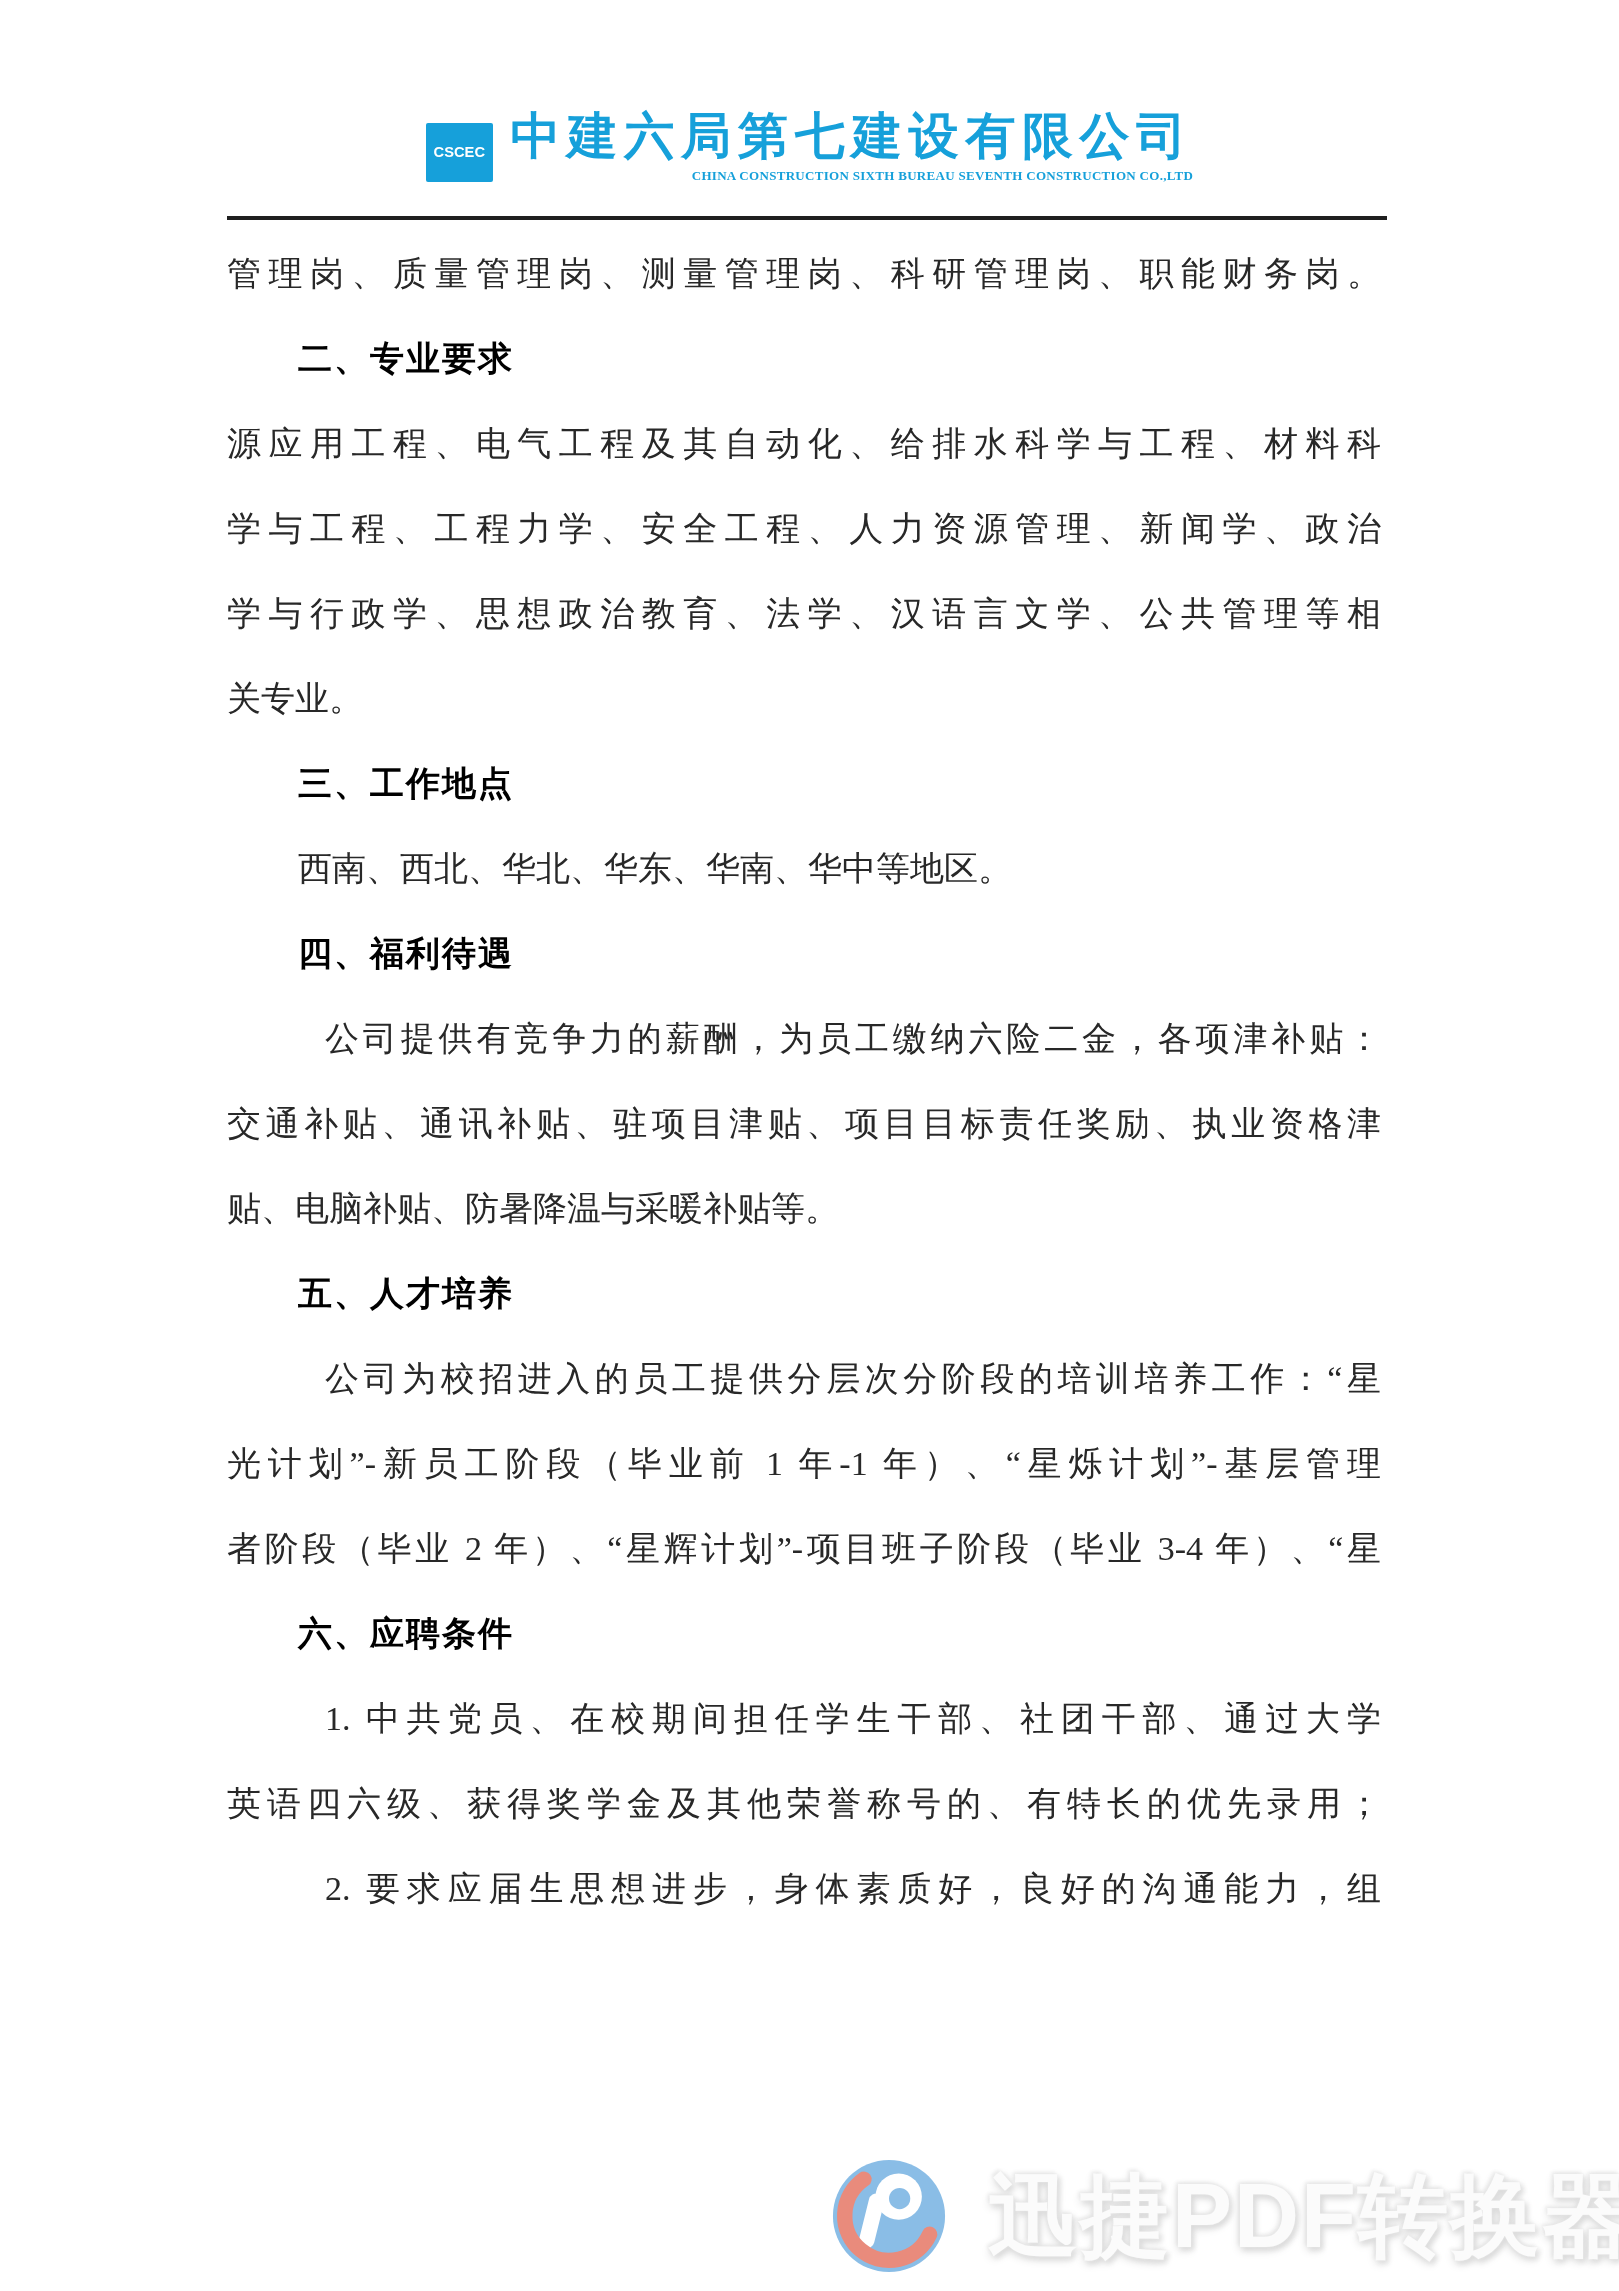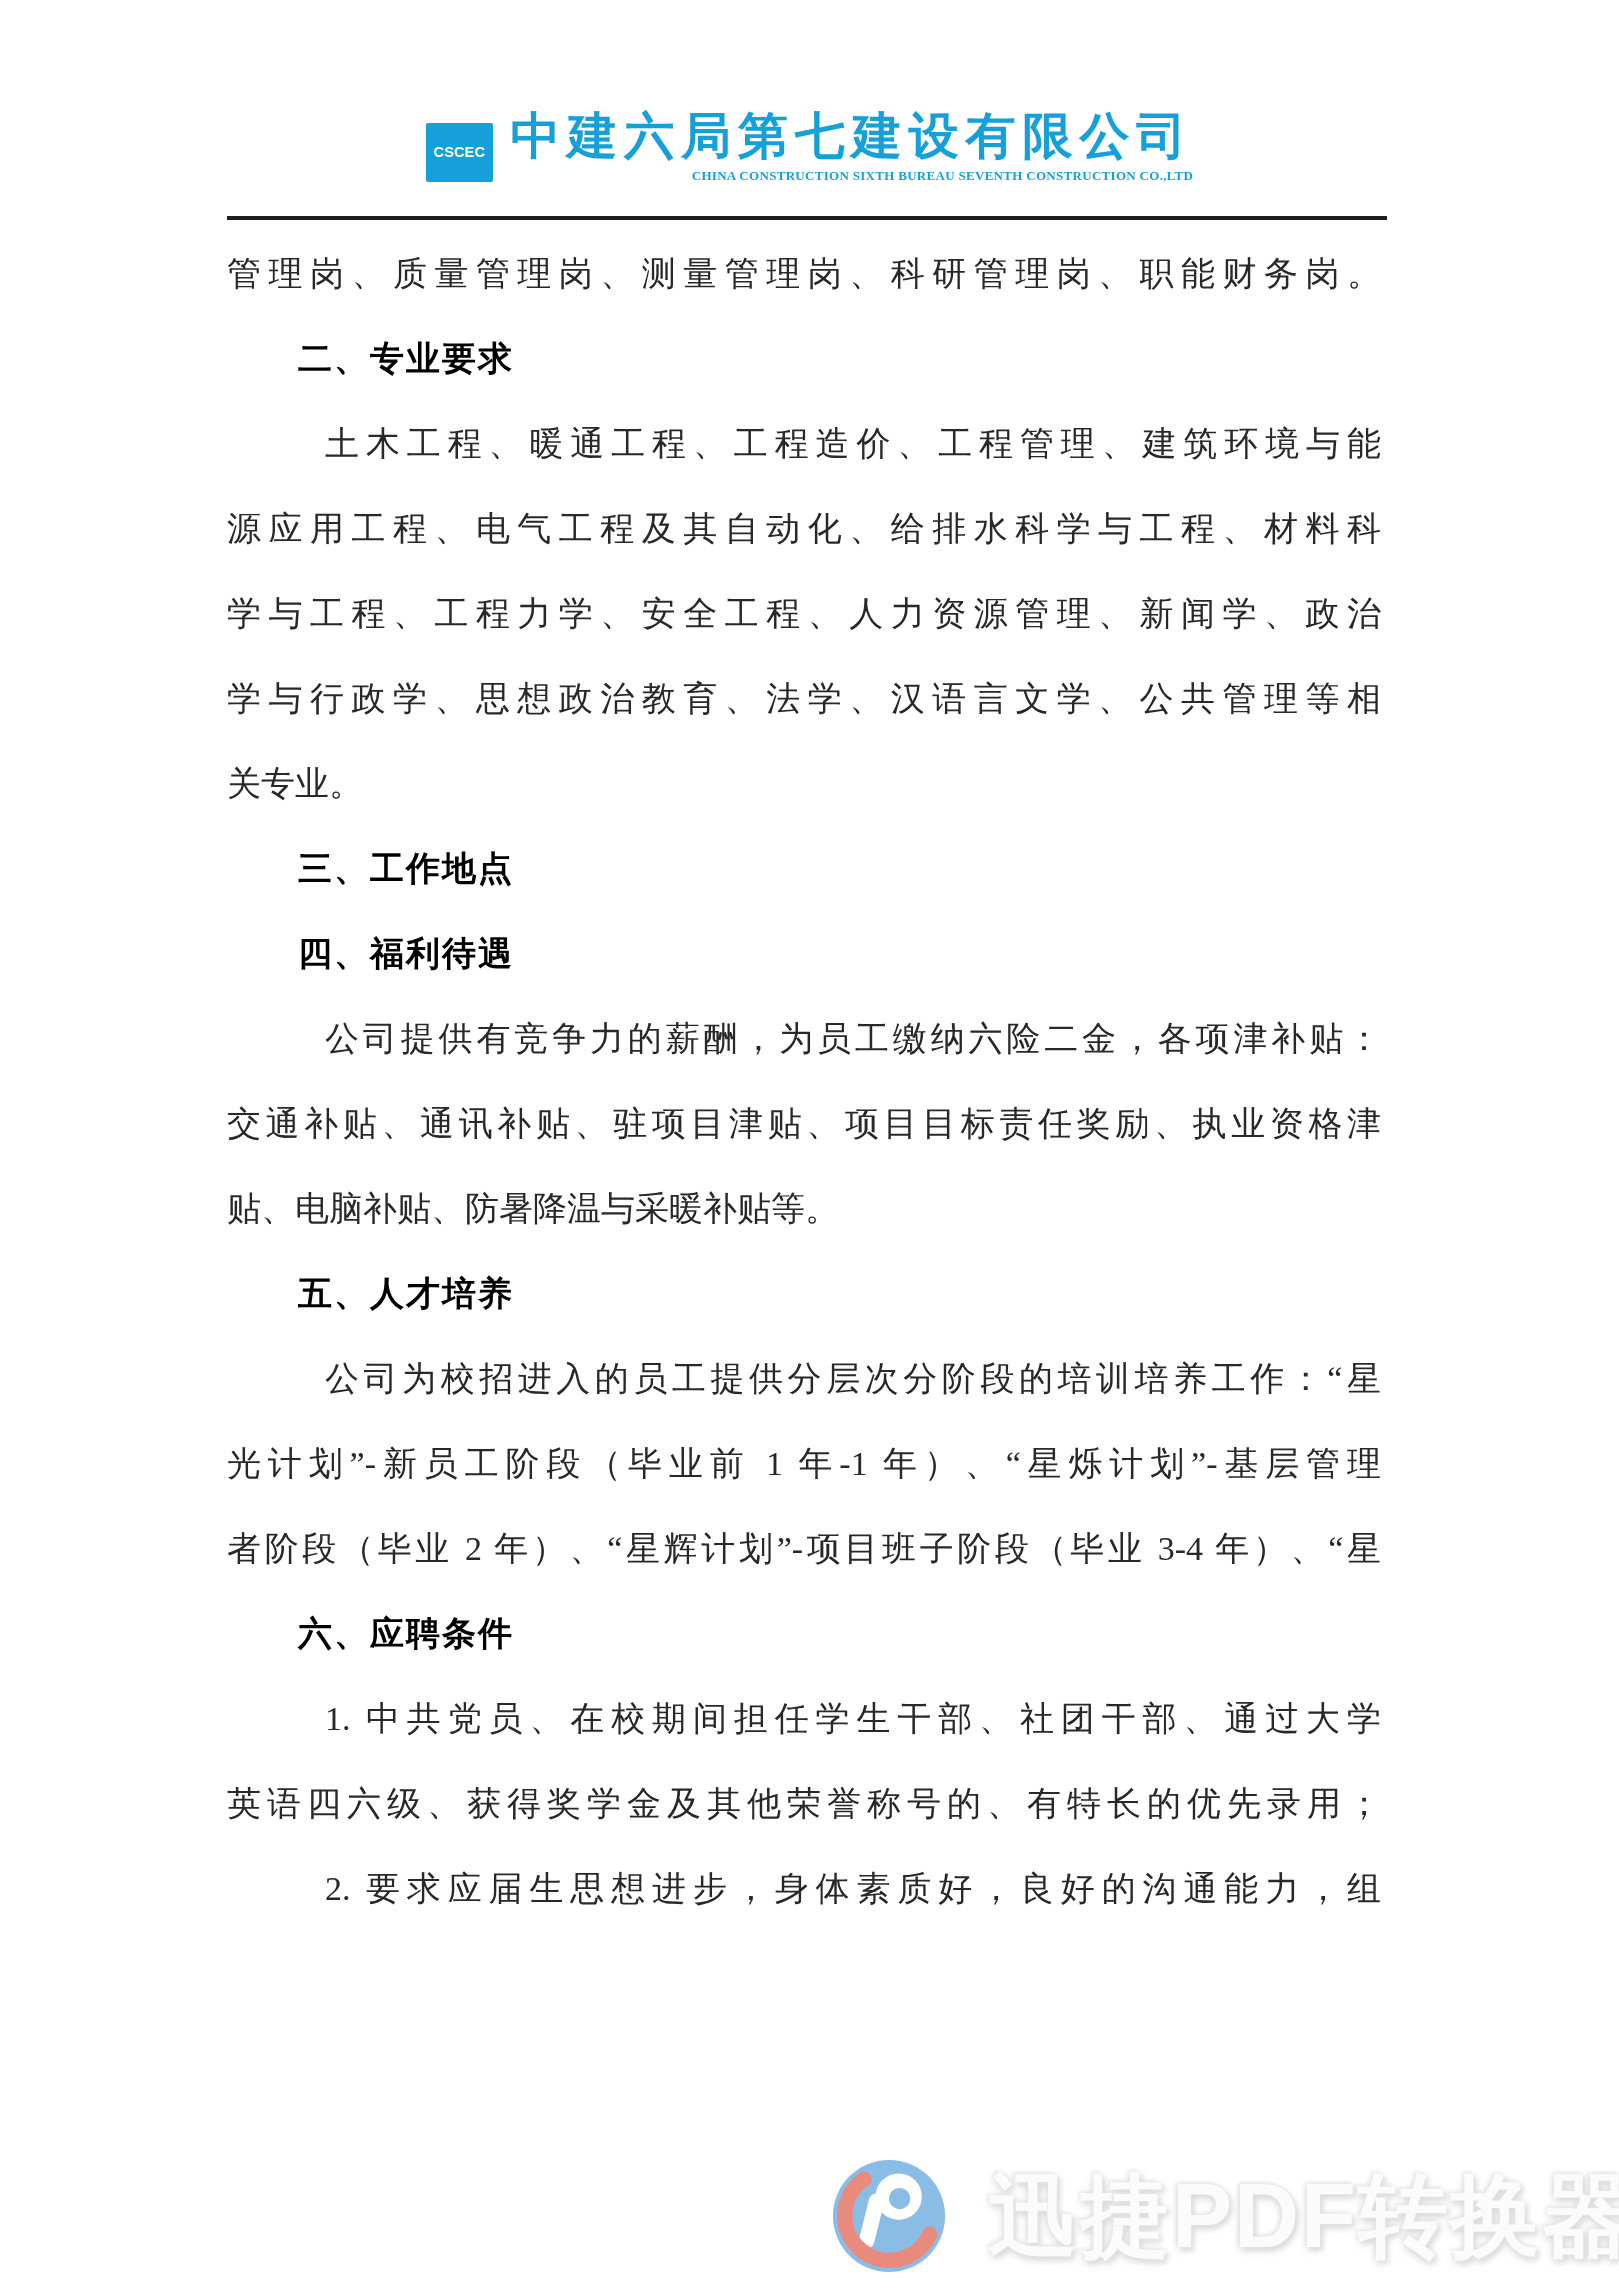--- a/index.html
+++ b/index.html
@@ -117,26 +117,26 @@
       <div class="company-zh">中建六局第七建设有限公司</div>
       <div class="company-en">CHINA CONSTRUCTION SIXTH BUREAU SEVENTH CONSTRUCTION CO.,LTD</div>
     </div>
   </header>
 
   <div class="rule"></div>
 
   <main class="doc-body" id="doc-body">
       <div class="line j">管理岗、质量管理岗、测量管理岗、科研管理岗、职能财务岗。</div>
       <div class="line h">二、专业要求</div>
-      <div class="line j i2">土木工程、暖通工程、工程造价、工程管理、建筑环境与能</div>
       <div class="line j">源应用工程、电气工程及其自动化、给排水科学与工程、材料科</div>
       <div class="line j">学与工程、工程力学、安全工程、人力资源管理、新闻学、政治</div>
       <div class="line j">学与行政学、思想政治教育、法学、汉语言文学、公共管理等相</div>
       <div class="line l">关专业。</div>
       <div class="line h">三、工作地点</div>
+      <div class="line l i1">西南、西北、华北、华东、华南、华中等地区。</div>
       <div class="line h">四、福利待遇</div>
       <div class="line j i2">公司提供有竞争力的薪酬，为员工缴纳六险二金，各项津补贴：</div>
       <div class="line j">交通补贴、通讯补贴、驻项目津贴、项目目标责任奖励、执业资格津</div>
       <div class="line l">贴、电脑补贴、防暑降温与采暖补贴等。</div>
       <div class="line h">五、人才培养</div>
       <div class="line j i2">公司为校招进入的员工提供分层次分阶段的培训培养工作：“星</div>
       <div class="line j">光计划”-新员工阶段（毕业前 1 年-1 年）、“星烁计划”-基层管理</div>
       <div class="line j">者阶段（毕业 2 年）、“星辉计划”-项目班子阶段（毕业 3-4 年）、“星</div>
       <div class="line h">六、应聘条件</div>
       <div class="line j i2">1. 中共党员、在校期间担任学生干部、社团干部、通过大学</div>

